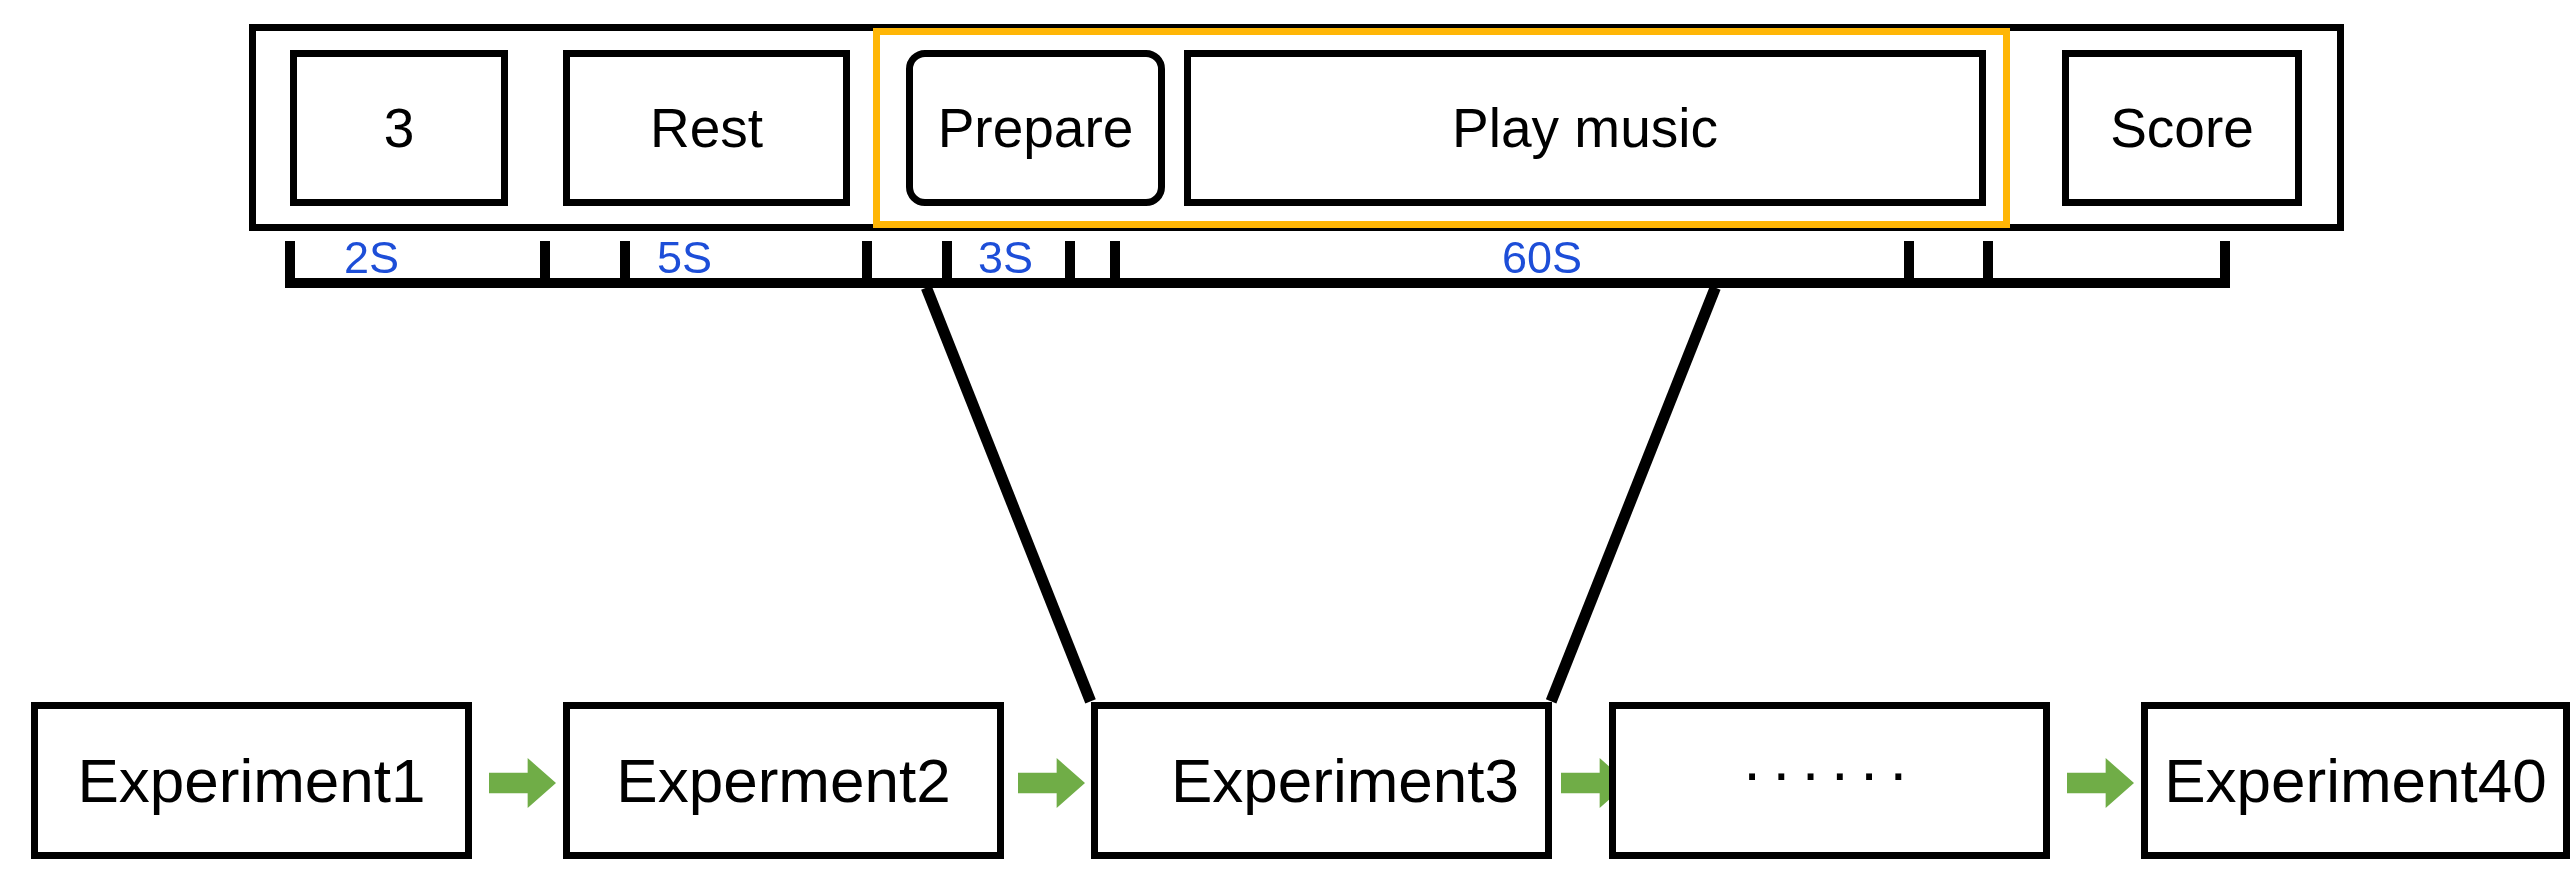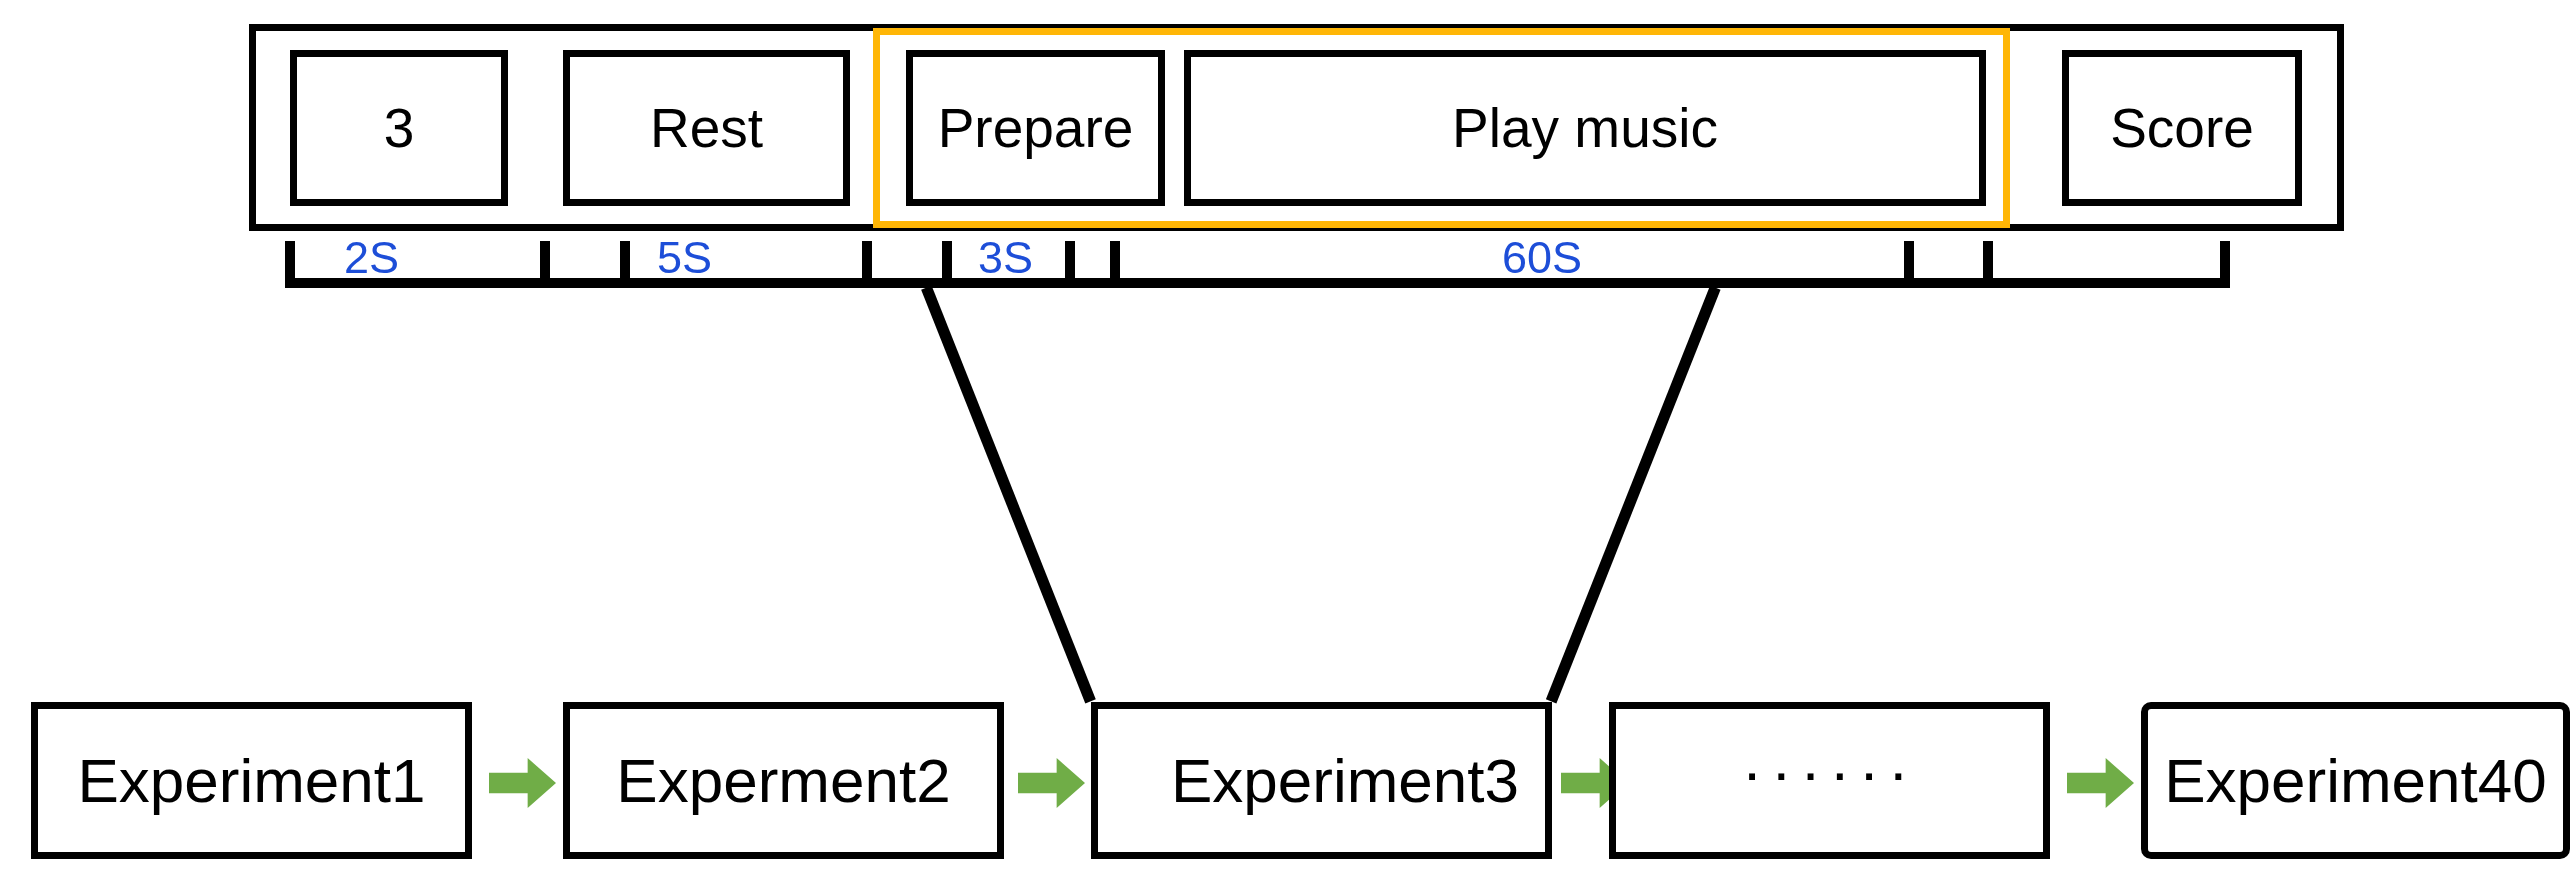--- a/index.html
+++ b/index.html
@@ -126,21 +126,21 @@
   <div id="phase-outer"></div>
 
   <div class="bx phase-box" style="left:290px;width:218px;">
     <span>3</span>
   </div>
 
   <div class="bx phase-box" style="left:563px;width:287px;">
     <span>Rest</span>
   </div>
 
-  <div class="bx phase-box" style="left:906px;width:259px;">
+  <div class="bx phase-box" style="left:906px;width:259px;border-radius:19px;">
     <span>Prepare</span>
   </div>
 
   <div class="bx phase-box" style="left:1184px;width:802px;">
     <span>Play music</span>
   </div>
 
   <div class="bx phase-box" style="left:2062px;width:240px;">
     <span>Score</span>
   </div>
@@ -198,18 +198,18 @@
   <div class="bx exp-box" style="left:1609px;width:441px;">
     <span class="exp-dots">······</span>
   </div>
 
   <div class="arrow" style="left:2067px;">
     <svg viewBox="0 0 78 58">
         <polygon points="0,17 45,17 45,0 78,29 45,58 45,41 0,41" fill="#70AD47"></polygon>
       </svg>
   </div>
 
-  <div class="bx exp-box" style="left:2141px;width:429px;border-radius:10px;">
+  <div class="bx exp-box" style="left:2141px;width:429px;">
     <span>Experiment40</span>
   </div>
 
 </div>
 
 
 </body></html>

